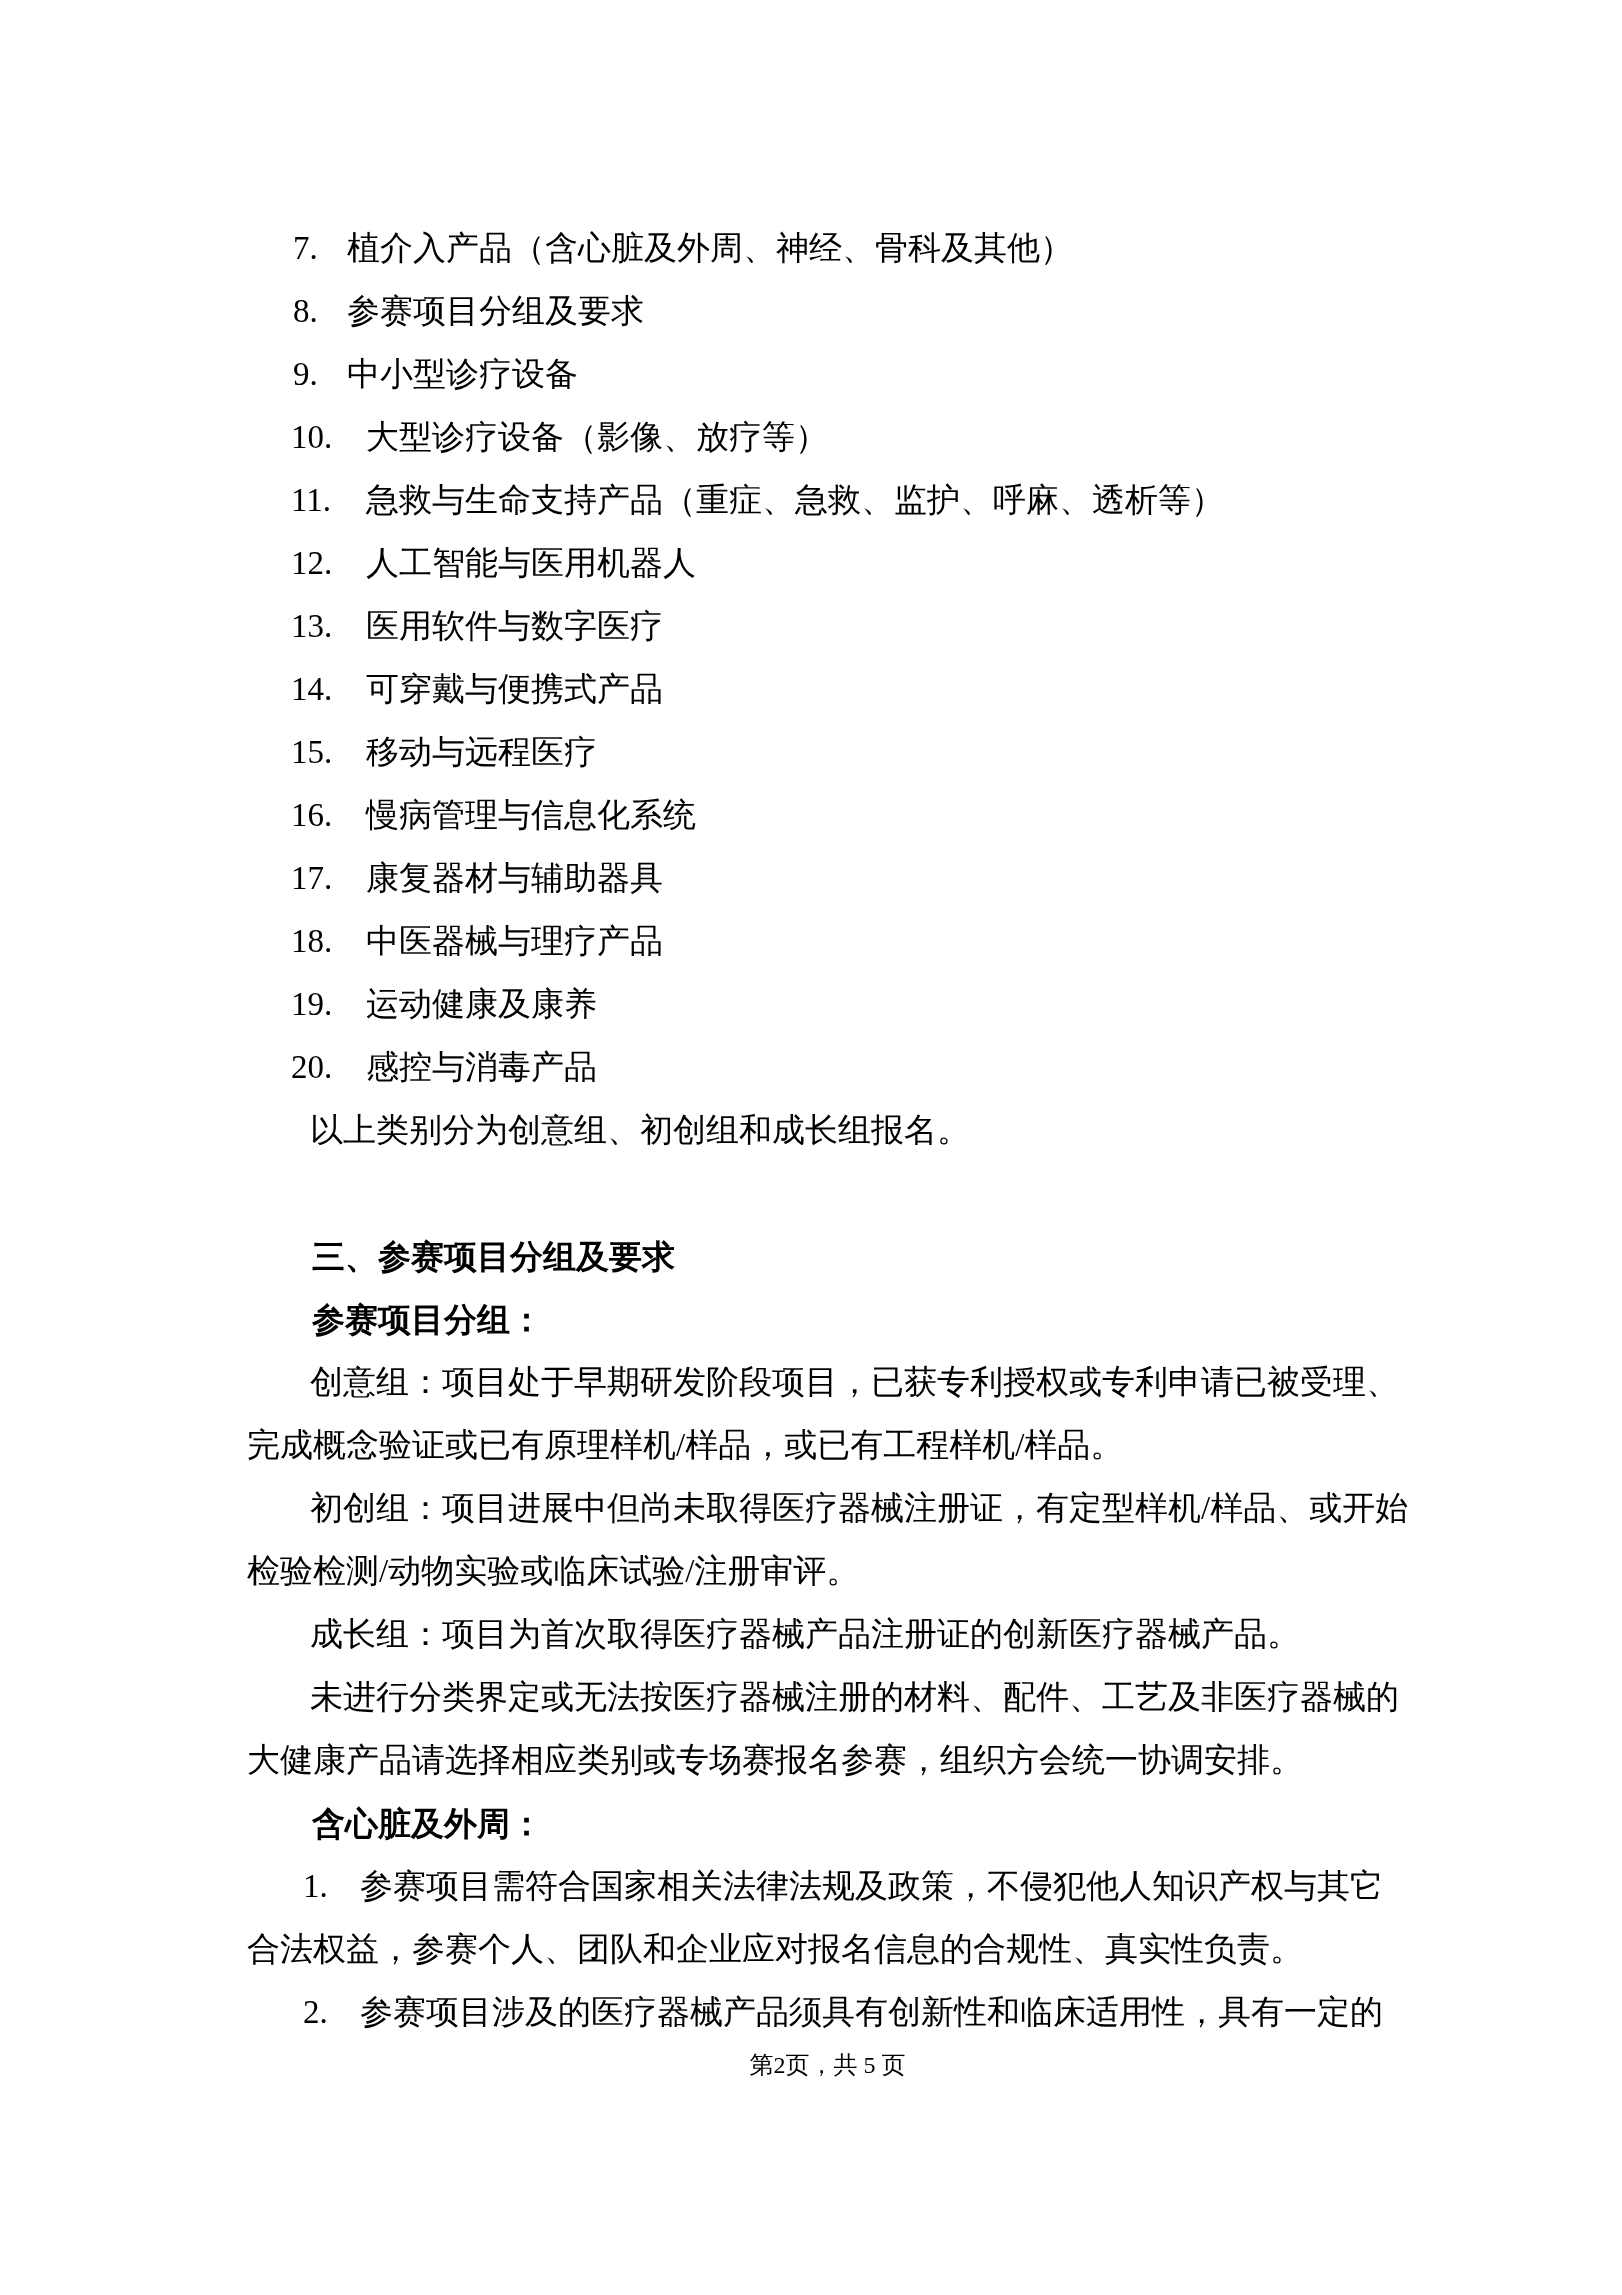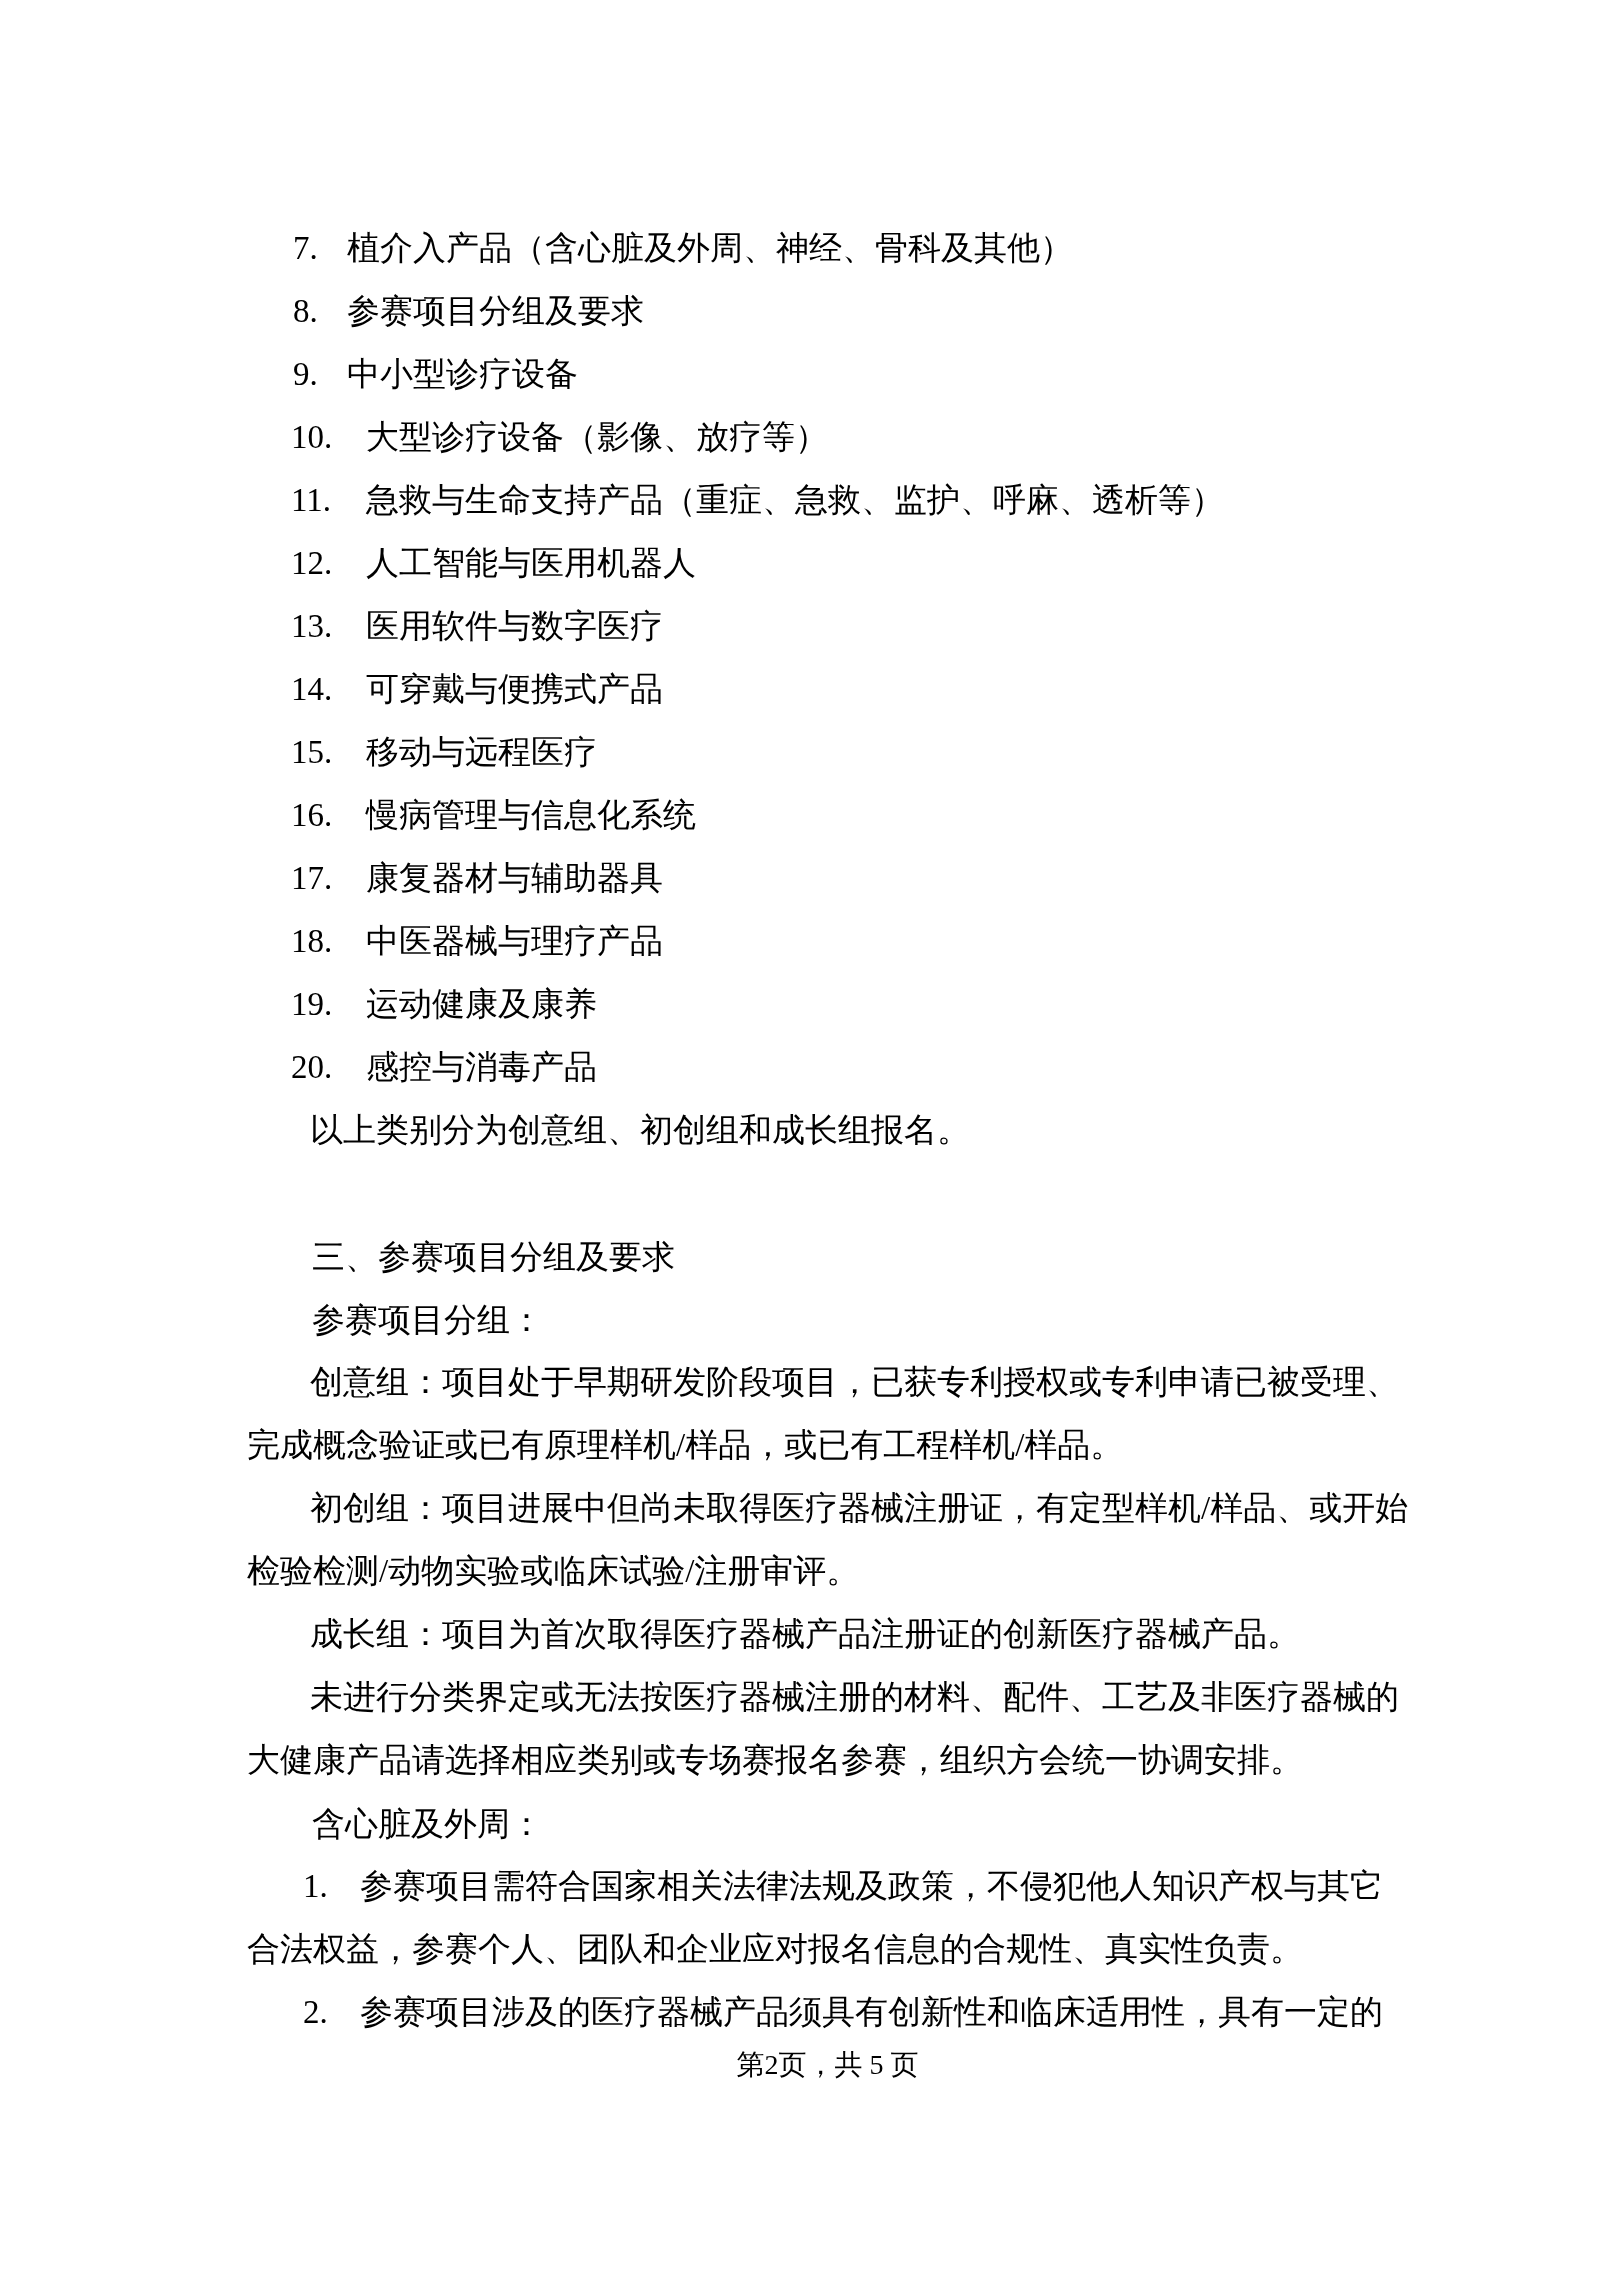--- a/index.html
+++ b/index.html
@@ -19,36 +19,36 @@
   .line {
     height: 63px; line-height: 63px;
     font-size: 33px;
     white-space: nowrap;
   }
   .blank { height: 63px; }
   .indent { padding-left: 63px; }
   .head {
     padding-left: 65px;
     font-family: "Liberation Sans", "DejaVu Sans", sans-serif;
-    font-weight: 400;
+    font-weight: 700;
   }
   .li { padding-left: 46px; }
   .li .li-num { display: inline-block; min-width: 54px; }
   .li.dd { padding-left: 44px; }
   .li.dd .li-num { min-width: 75px; }
   .req { padding-left: 56px; }
   .req-num { display: inline-block; min-width: 57px; }
   .footer {
     position: absolute;
     top: 2048px; left: 0;
     width: 1623px;
     box-sizing: border-box;
     padding-left: 32px;
     text-align: center;
-    font-size: 28px; line-height: 34px;
+    font-size: 24px; line-height: 34px;
   }
 </style>
 </head>
 <body>
 
 <div class="doc">
   <div class="content">
 
     <div class="line li"><span class="li-num">7.</span><span>植介入产品（含心脏及外周、神经、骨科及其他）</span></div>
     <div class="line li"><span class="li-num">8.</span><span>参赛项目分组及要求</span></div>

